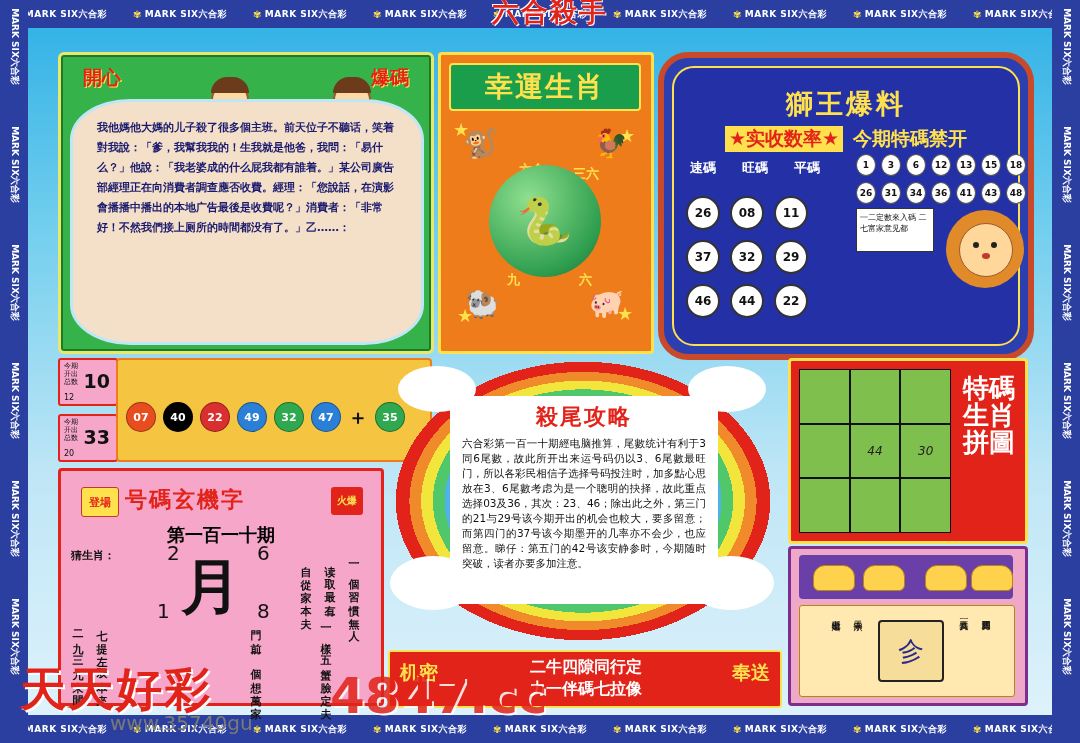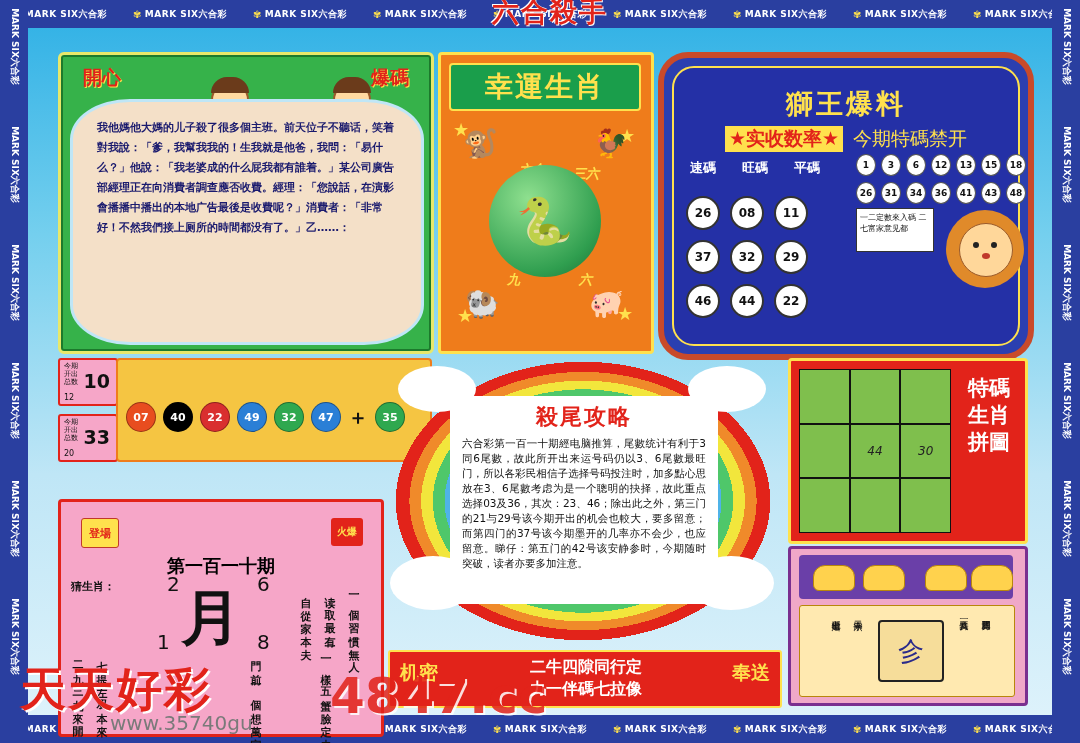--- a/index.html
+++ b/index.html
@@ -38,30 +38,30 @@
   .garland{position:absolute;left:140px;top:52px;width:180px;height:16px;}
   .garland i{position:absolute;width:7px;height:7px;border-radius:50%;display:block;}
 
   
   .zodiac{position:absolute;left:410px;top:24px;width:210px;height:296px;background:#ef7c1b;border:3px solid #ffe14d;border-radius:4px;}
   .zodiac-head{position:absolute;left:8px;top:8px;width:188px;height:44px;background:#1a9e4b;border:2px solid #ffe14d;border-radius:4px;display:flex;align-items:center;justify-content:center;}
   .zodiac-head span{font-size:28px;font-weight:bold;color:#ffe14d;letter-spacing:2px;}
   .zodiac-ball{position:absolute;left:48px;top:110px;width:112px;height:112px;border-radius:50%;background:radial-gradient(circle at 35% 30%,#8fe08f,#2f9e4f 70%,#1d6d36);}
   .zodiac-ball .snake{position:absolute;left:50%;top:50%;transform:translate(-50%,-50%);font-size:46px;}
   .z-anim{position:absolute;width:40px;height:34px;font-size:28px;text-align:center;line-height:34px;}
-  .z-lab{position:absolute;font-size:13px;font-weight:bold;color:#ffe14d;font-style:italic;}
+  .z-lab{position:absolute;font-size:13px;font-weight:bold;color:#ffe14d;}
   .star{position:absolute;color:#ffe14d;font-size:18px;}
 
   
   .lion{position:absolute;left:630px;top:24px;width:364px;height:296px;background:#2b3fb0;border:6px solid #c94a2a;border-radius:30px;}
   .lion-inner{position:absolute;left:8px;top:8px;right:8px;bottom:8px;background:#2430a6;border:2px solid #ffe14d;border-radius:22px;}
   .lion-title{position:absolute;left:0;right:0;top:18px;text-align:center;font-size:27px;font-weight:bold;color:#ffe14d;letter-spacing:3px;}
   .lion-sub{position:absolute;left:0;right:0;top:58px;display:flex;justify-content:center;gap:10px;align-items:center;}
   .lion-sub .red{font-size:19px;font-weight:bold;color:#e2231a;background:#ffe14d;padding:0 4px;}
-  .lion-sub .yel{font-size:19px;font-weight:normal;color:#ffe14d;}
+  .lion-sub .yel{font-size:19px;font-weight:bold;color:#ffe14d;}
   .lion-cols{position:absolute;left:16px;top:92px;width:150px;display:flex;gap:10px;}
   .lcol{width:42px;text-align:left;color:#fff;font-size:13px;font-weight:bold;line-height:15px;}
   .lnums{position:absolute;left:12px;top:128px;width:160px;}
   .lrow{display:flex;gap:10px;margin-bottom:10px;}
   .lball{width:30px;height:30px;border-radius:50%;background:#fff;border:2px solid #333;font-size:12px;font-weight:bold;color:#111;display:flex;align-items:center;justify-content:center;}
   .ltop{position:absolute;left:182px;top:86px;width:170px;}
   .ltop .r{display:flex;gap:5px;margin-bottom:6px;}
   .ltop .b{width:20px;height:20px;border-radius:50%;background:#fff;border:1px solid #555;font-size:9px;font-weight:bold;color:#111;display:flex;align-items:center;justify-content:center;}
   .lnote{position:absolute;left:182px;top:140px;width:78px;height:44px;background:#fff;border:1px solid #333;font-size:8px;color:#111;line-height:11px;padding:3px;box-sizing:border-box;}
   .lion-face{position:absolute;left:272px;top:142px;width:78px;height:84px;}
@@ -79,21 +79,21 @@
   .plus{font-size:20px;font-weight:bold;color:#111;}
 
   
   .sbox{position:absolute;left:30px;width:56px;height:44px;background:#f6a6c8;border:2px solid #e2231a;border-radius:3px;}
   .sbox.a{top:330px;} .sbox.b{top:386px;}
   .sbox .lab{position:absolute;left:2px;top:2px;width:18px;font-size:7px;line-height:8px;color:#111;text-align:center;}
   .sbox .num{position:absolute;right:6px;top:10px;font-size:19px;font-weight:bold;color:#111;}
   .sbox .sml{position:absolute;left:4px;bottom:2px;font-size:8px;color:#111;}
 
   
-  .riddle{position:absolute;left:30px;top:440px;width:320px;height:232px;background:#f6a6c8;border:3px solid #e2231a;border-radius:4px;margin-top:31px;}
+  .riddle{position:absolute;left:30px;top:440px;width:320px;height:232px;background:#f6a6c8;border:3px solid #e2231a;border-radius:4px;}
   .riddle-banner{position:absolute;left:16px;top:8px;width:290px;height:44px;}
   .riddle-banner .txt{position:absolute;left:48px;top:6px;font-size:22px;font-weight:bold;color:#e2231a;letter-spacing:2px;}
   .tagl{position:absolute;left:4px;top:8px;width:36px;height:28px;background:#ffe14d;border:1px solid #c0392b;border-radius:3px;font-size:11px;font-weight:bold;color:#e2231a;display:flex;align-items:center;justify-content:center;}
   .tagr{position:absolute;right:4px;top:8px;width:32px;height:28px;background:#e2231a;border-radius:3px;font-size:10px;font-weight:bold;color:#ffe14d;display:flex;align-items:center;justify-content:center;}
   .issue{position:absolute;left:0;right:0;top:52px;text-align:center;font-size:18px;font-weight:bold;color:#000000;}
   .bigchar{position:absolute;left:120px;top:76px;font-size:60px;font-weight:bold;color:#111;font-family:"DejaVu Serif","Liberation Serif",serif;}
   .n2{position:absolute;left:106px;top:70px;font-size:20px;color:#111;}
   .n1{position:absolute;left:96px;top:128px;font-size:20px;color:#111;}
   .n6{position:absolute;left:196px;top:70px;font-size:20px;color:#111;}
   .n8{position:absolute;left:196px;top:128px;font-size:20px;color:#111;}
@@ -108,21 +108,21 @@
   .center-card{position:absolute;left:62px;top:40px;width:268px;height:208px;background:#ffffff;border-radius:10px;}
   .center-title{position:absolute;left:0;right:0;top:6px;text-align:center;font-size:22px;font-weight:bold;color:#e2231a;letter-spacing:2px;}
   .center-body{position:absolute;left:12px;top:40px;width:244px;font-size:10.5px;line-height:15px;color:#111;text-align:justify;}
   .cloud{position:absolute;background:#fff;border-radius:50%;}
 
   
   .pic{position:absolute;left:760px;top:330px;width:234px;height:180px;background:#e2231a;border:3px solid #ffe14d;border-radius:4px;}
   .pic-grid{position:absolute;left:8px;top:8px;width:150px;height:162px;display:grid;grid-template-columns:repeat(3,1fr);grid-template-rows:repeat(3,1fr);gap:2px;background:#111;border:1px solid #111;}
   .pic-cell{background:#7fbf4d;position:relative;overflow:hidden;}
   .pic-cell span{position:absolute;left:50%;top:50%;transform:translate(-50%,-50%);font-size:12px;font-style:italic;color:#222;}
-  .pic-label{position:absolute;right:8px;top:14px;width:56px;font-size:21px;font-weight:bold;color:#fff;line-height:27px;text-align:center;}
+  .pic-label{position:absolute;right:8px;top:14px;width:56px;font-size:26px;font-weight:bold;color:#fff;line-height:27px;text-align:center;}
 
   
   .gold{position:absolute;left:760px;top:518px;width:234px;height:154px;background:#f0a8c8;border:3px solid #7a2f8f;border-radius:4px;}
   .gold-top{position:absolute;left:8px;top:6px;width:214px;height:44px;background:#6a3fa8;border-radius:4px;}
   .ingot{position:absolute;top:10px;width:40px;height:24px;background:#ffd24d;border-radius:12px 12px 6px 6px;border:1px solid #b8860b;}
   .gold-body{position:absolute;left:8px;top:56px;width:214px;height:90px;background:#ffe9b0;border:1px solid #b8860b;border-radius:3px;}
   .rune{position:absolute;left:78px;top:14px;width:62px;height:58px;border:2px solid #222;border-radius:4px;background:#f6dd9a;font-size:26px;display:flex;align-items:center;justify-content:center;color:#2a2a8a;}
   .gtext{position:absolute;font-size:9px;line-height:11px;color:#111;writing-mode:vertical-rl;text-orientation:upright;}
   .coin{position:absolute;width:16px;height:16px;border-radius:50%;background:#2b3fb0;border:1px solid #ffe14d;}
 
@@ -378,20 +378,21 @@
           <div class="bball" style="background:#2fa84f">32</div>
           <div class="bball" style="background:#2a7fd6">47</div>
           <div class="plus">＋</div>
           <div class="bball" style="background:#2fa84f">35</div>
         </div>
     </div>
 
     <div class="riddle">
       <div class="riddle-banner">
         <div class="tagl">登場</div>
+        <div class="txt">号碼玄機字</div>
         <div class="tagr">火爆</div>
       </div>
       <div class="issue">第一百一十期</div>
       <div class="guess">猜生肖：</div>
       <div class="n2">2</div>
       <div class="n1">1</div>
       <div class="n6">6</div>
       <div class="n8">8</div>
       <div class="bigchar">月</div>
       <div class="vcol" style="left:238px;top:86px;height:100px;">自 從 家 本 夫</div>

